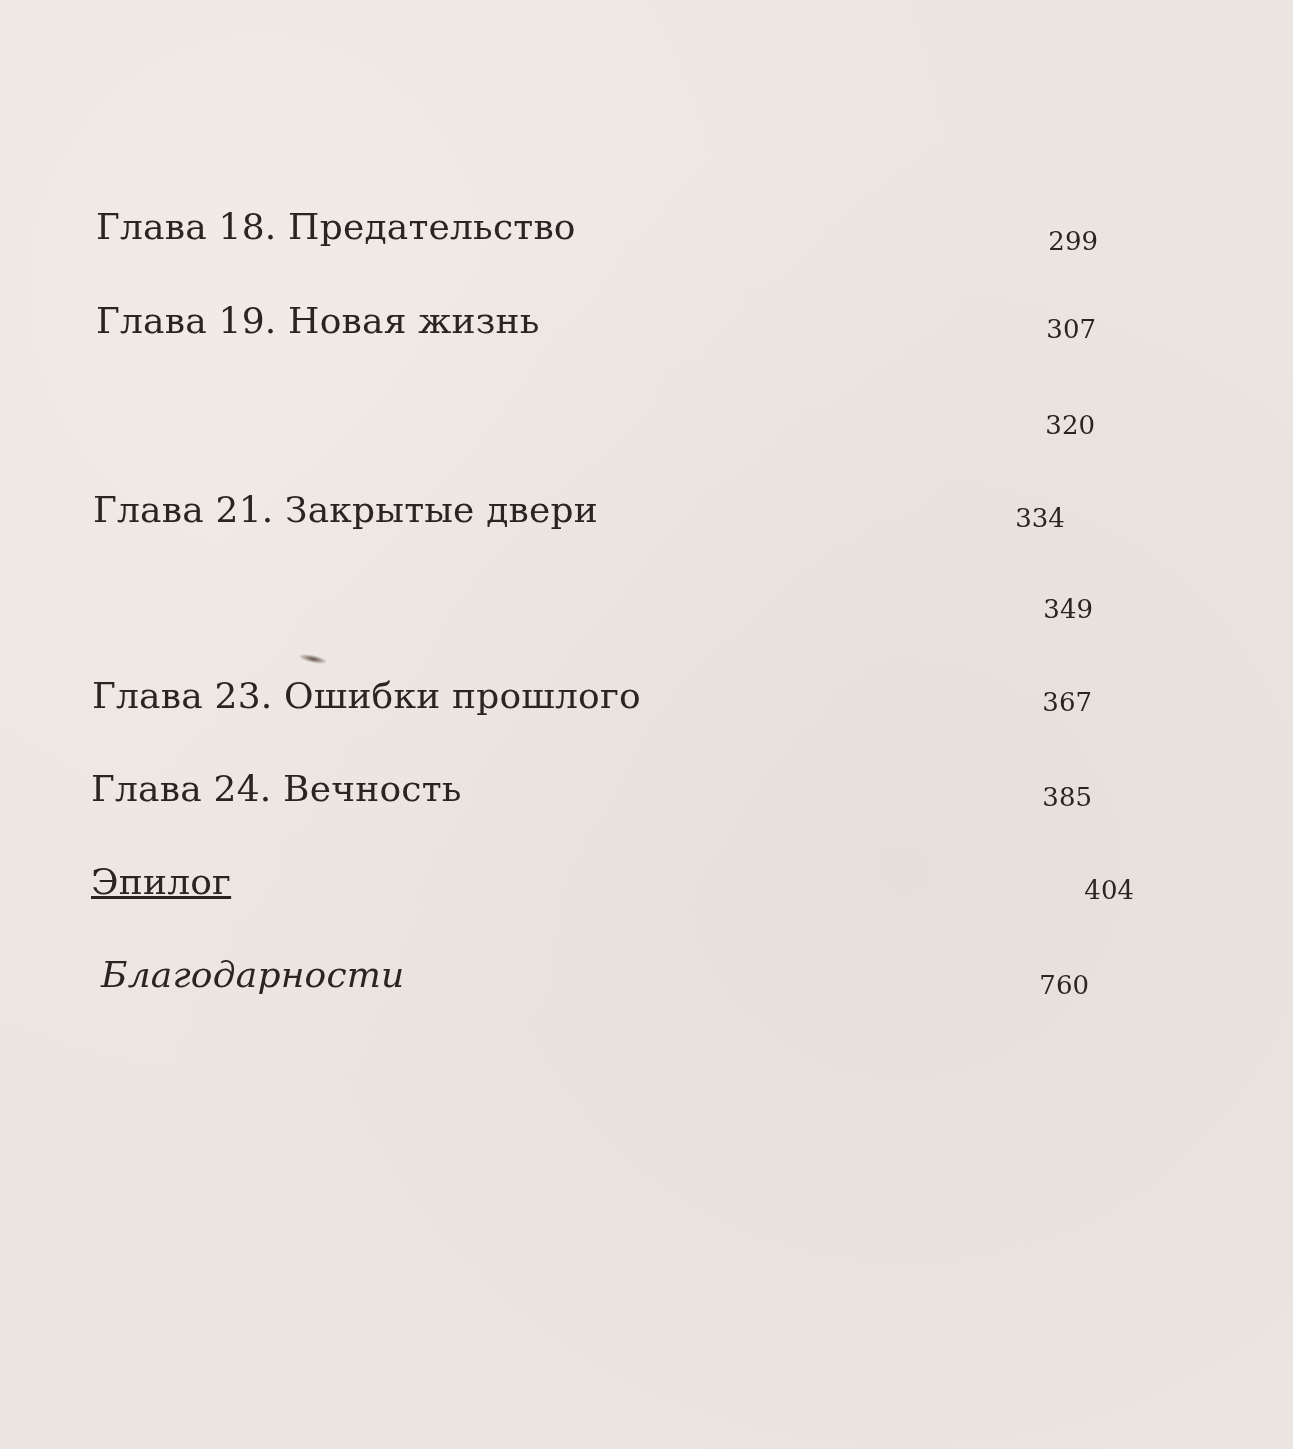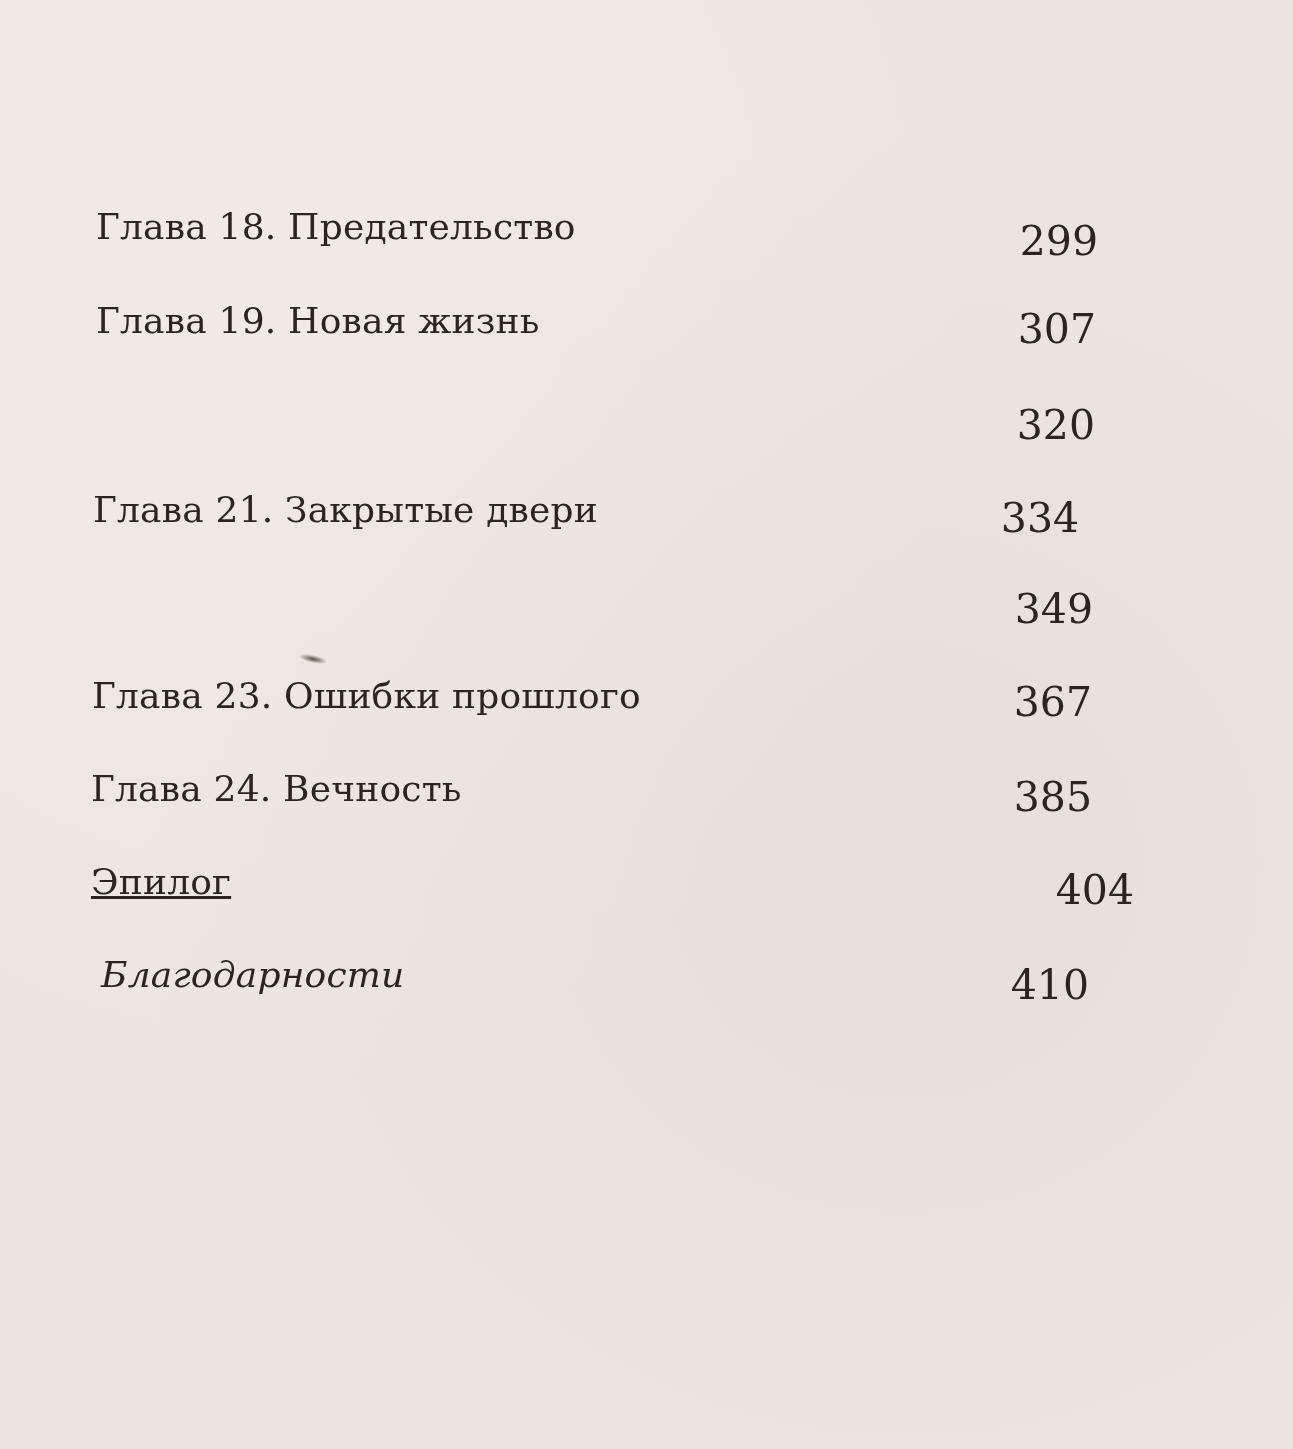--- a/index.html
+++ b/index.html
@@ -37,21 +37,21 @@
     }
     .toc-title {
       position: absolute;
       font-size: 36px;
       line-height: 44px;
       white-space: nowrap;
       letter-spacing: 0.2px;
     }
     .toc-page {
       position: absolute;
-      font-size: 41px;
+      font-size: 26px;
       line-height: 44px;
       white-space: nowrap;
       text-align: right;
       width: 110px;
     }
     .smudge {
       position: absolute;
       left: 298px;
       top: 655px;
       width: 30px;
@@ -99,18 +99,18 @@
       <span class="toc-page" style="left:982px; top:8px;">385</span>
     </div>
 
     <div class="toc-row" style="top:860px;">
       <span class="toc-title" style="left:91px;text-decoration:underline;">Эпилог</span>
       <span class="toc-page" style="left:1024px; top:8px;">404</span>
     </div>
 
     <div class="toc-row" style="top:953px;">
       <span class="toc-title" style="left:101px;font-style:italic;">Благодарности</span>
-      <span class="toc-page" style="left:979px; top:10px;">410</span>
+      <span class="toc-page" style="left:979px; top:10px;">760</span>
     </div>
 
   </div>
   <div class="smudge"></div>
 </div>
 
 </body></html>

